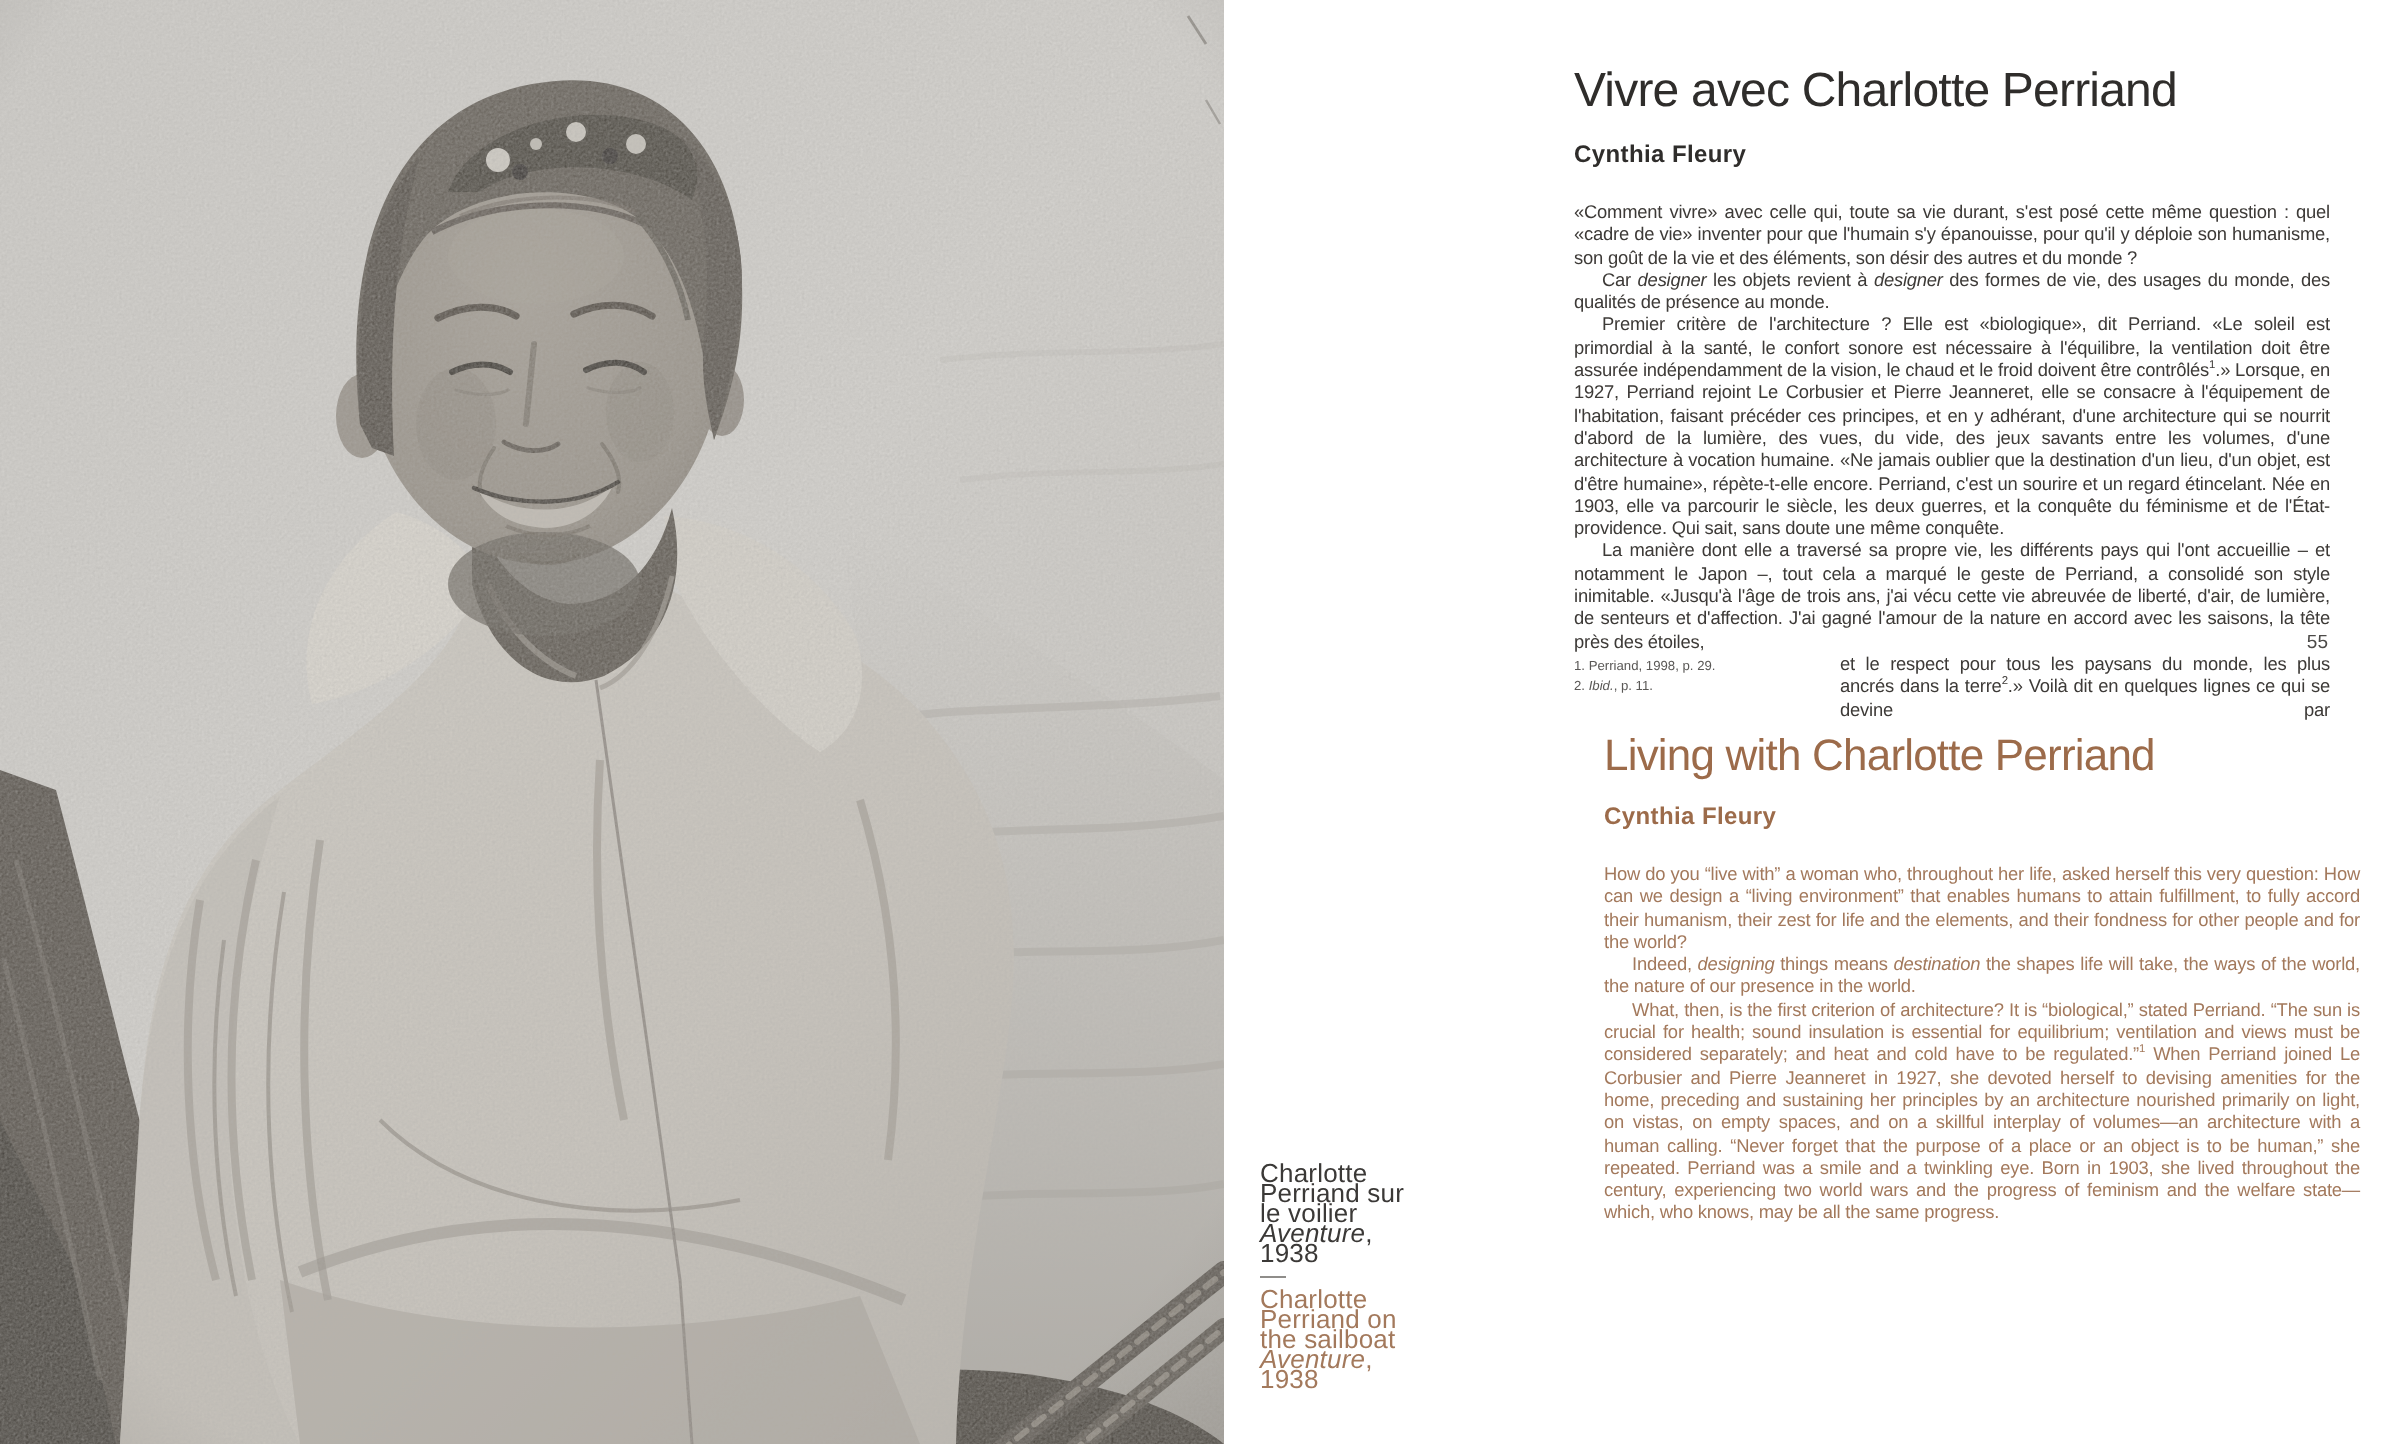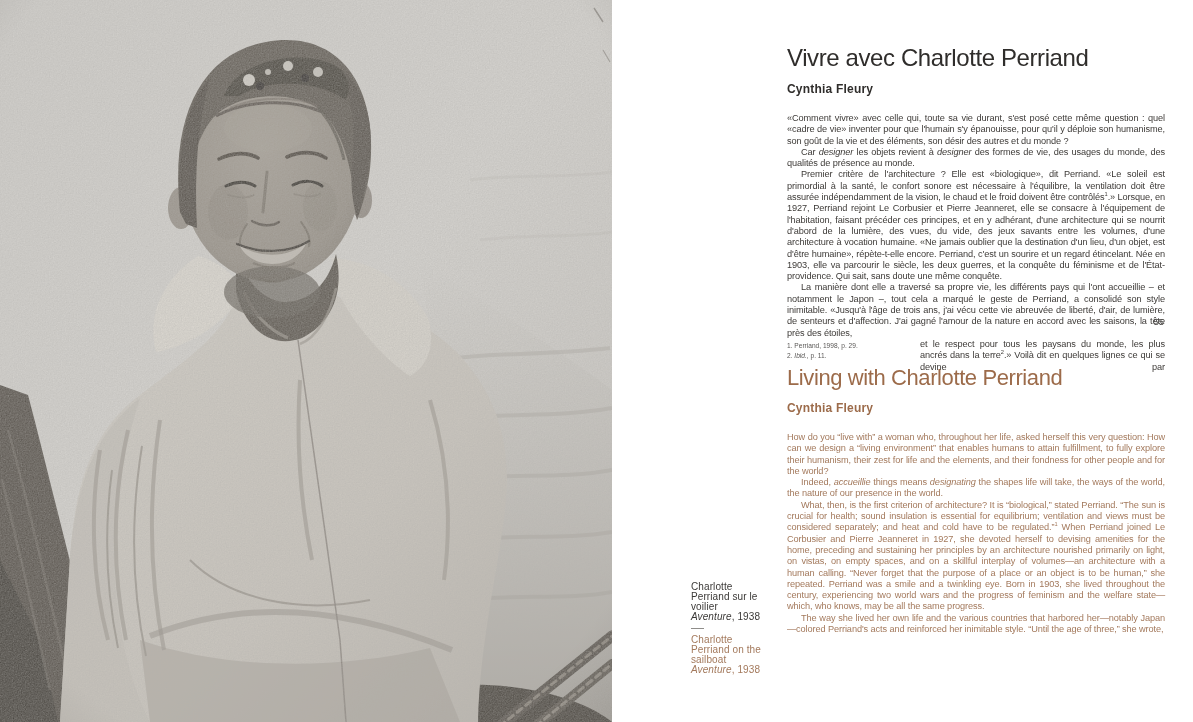--- a/index.html
+++ b/index.html
@@ -11,32 +11,32 @@
     overflow:hidden;
     -webkit-font-smoothing:antialiased;
   }
   .spread { position:absolute; inset:0; }
 
   
   figure.photo { position:absolute; left:0; top:0; width:612px; height:722px; }
   figure.photo svg { display:block; width:612px; height:722px; }
 
   
-  .caption { position:absolute; left:691px; top:582px; width:72px;
-             font-size:10px; line-height:10px; letter-spacing:.1px; }
+  .caption { position:absolute; left:630px; top:582px; width:72px;
+             font-size:13px; line-height:10px; letter-spacing:.1px; }
   .cap-fr { color:#3b3937; }
   .cap-div { width:13px; border-top:1px solid #8f8d8a; margin:6px 0 6px 0; }
   .cap-en { color:#a3795c; }
   .caption em { font-style:italic; }
 
   
   .page { position:absolute; left:787px; top:0; width:378px; height:722px; }
   .sec { position:absolute; left:0; width:100%; }
-  .sec-fr { top:33px; color:#2f2d2b;margin-top:12px; }
-  .sec-en { top:366px; color:#9c6b4a; }
+  .sec-fr { top:33px; color:#2f2d2b; }
+  .sec-en { top:366px; color:#9c6b4a;margin-left:15px; }
 
   .title { font-size:24px; line-height:26px; font-weight:400; letter-spacing:-.4px; }
   .sec-en .title { font-size:22px; line-height:24px; color:#9c6b4a; }
   .byline { margin-top:11px; font-size:12px; font-weight:700; letter-spacing:.2px; }
   .sec-en .byline { color:#9c6b4a; }
 
   .bodytext { margin-top:17px; font-size:9.2px; line-height:11.3px;
               text-align:justify; letter-spacing:-.1px; color:#3d3a37; }
   .sec-en .bodytext { color:#a3795c; }
   .bodytext p { margin:0; }
@@ -224,21 +224,20 @@
         </div>
       </div>
     </section>
 
     <div class="pagenum">55</div>
 
     <section class="sec sec-en" lang="en">
       <h1 class="title">Living with Charlotte Perriand</h1>
       <p class="byline">Cynthia Fleury</p>
       <div class="bodytext">
-        <p>How do you “live with” a woman who, throughout her life, asked herself this very question: How can we design a “living environment” that enables humans to attain fulfillment, to fully explore their humanism, their zest for life and the elements, and their fondness for other people and for the world?</p>
-        <p class="ind">Indeed, <em>accueillie</em> things means <em>designating</em> the shapes life will take, the ways of the world, the nature of our presence in the world.</p>
+        <p>How do you “live with” a woman who, throughout her life, asked herself this very question: How can we design a “living environment” that enables humans to attain fulfillment, to fully accord their humanism, their zest for life and the elements, and their fondness for other people and for the world?</p>
+        <p class="ind">Indeed, <em>designing</em> things means <em>destination</em> the shapes life will take, the ways of the world, the nature of our presence in the world.</p>
         <p class="ind">What, then, is the first criterion of architecture? It is “biological,” stated Perriand. “The sun is crucial for health; sound insulation is essential for equilibrium; ventilation and views must be considered separately; and heat and cold have to be regulated.”<sup>1</sup> When Perriand joined Le Corbusier and Pierre Jeanneret in 1927, she devoted herself to devising amenities for the home, preceding and sustaining her principles by an architecture nourished primarily on light, on vistas, on empty spaces, and on a skillful interplay of volumes—an architecture with a human calling. “Never forget that the purpose of a place or an object is to be human,” she repeated. Perriand was a smile and a twinkling eye. Born in 1903, she lived throughout the century, experiencing two world wars and the progress of feminism and the welfare state—which, who knows, may be all the same progress.</p>
-        <p class="ind">The way she lived her own life and the various countries that harbored her—notably Japan—colored Perriand's acts and reinforced her inimitable style. “Until the age of three,” she wrote,</p>
       </div>
     </section>
 
   </main>
 </div>
 
 </body></html>

